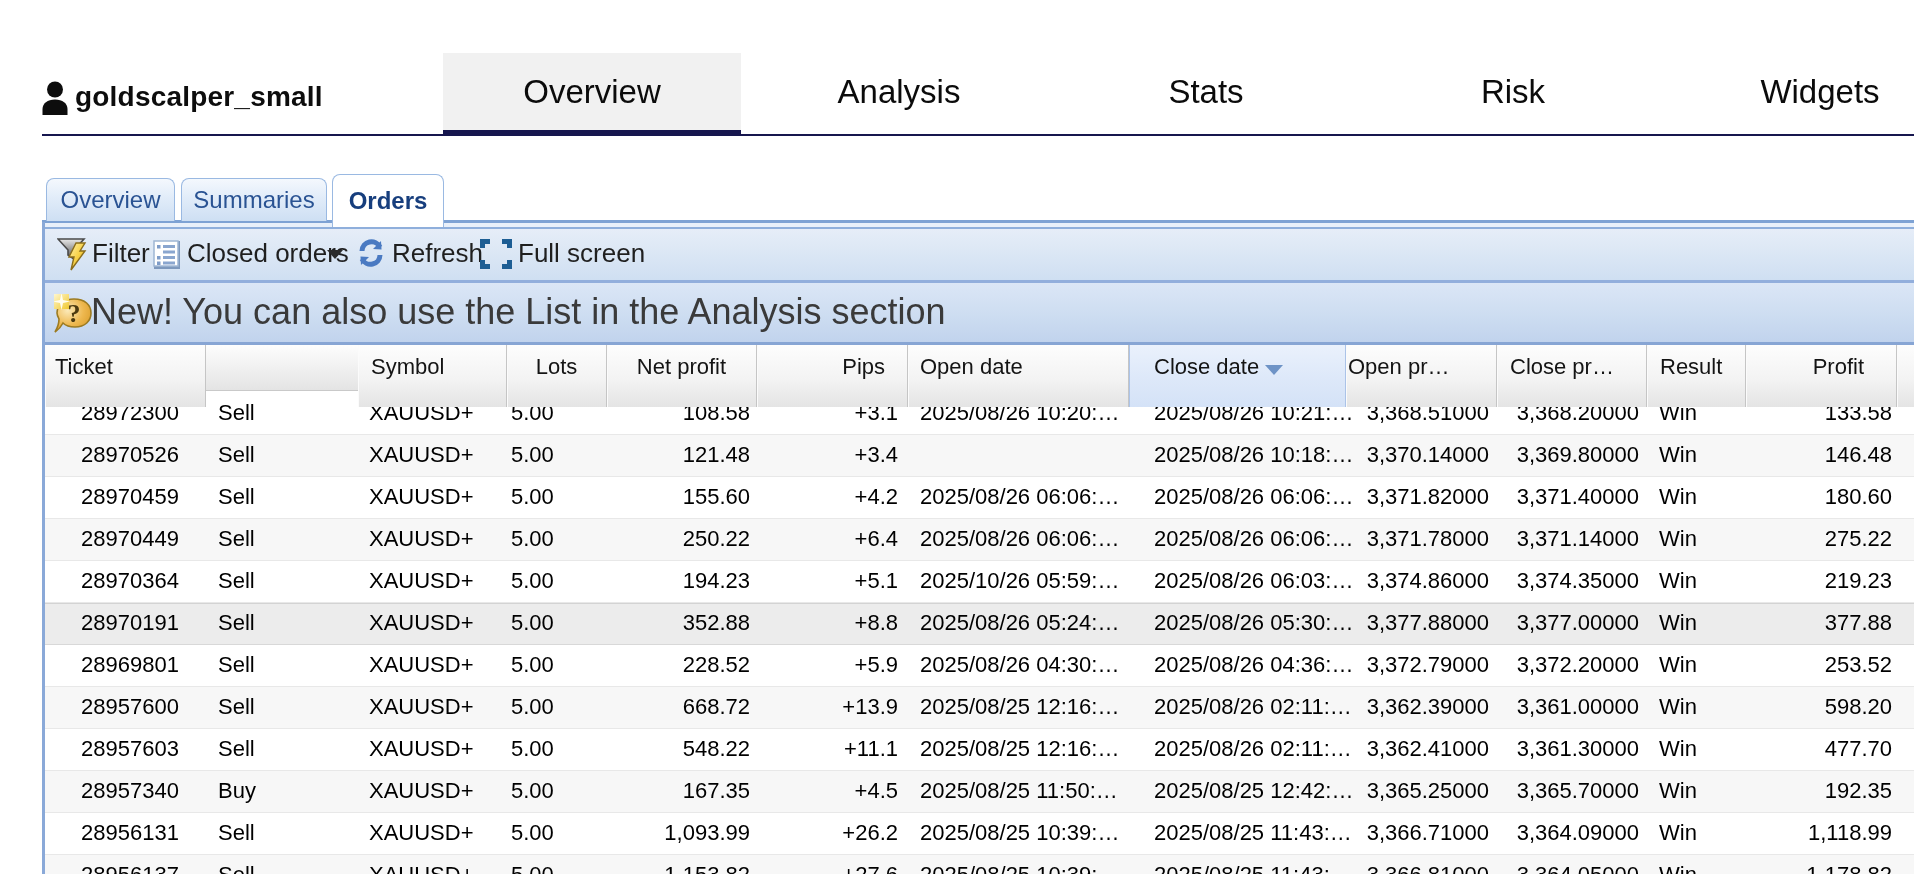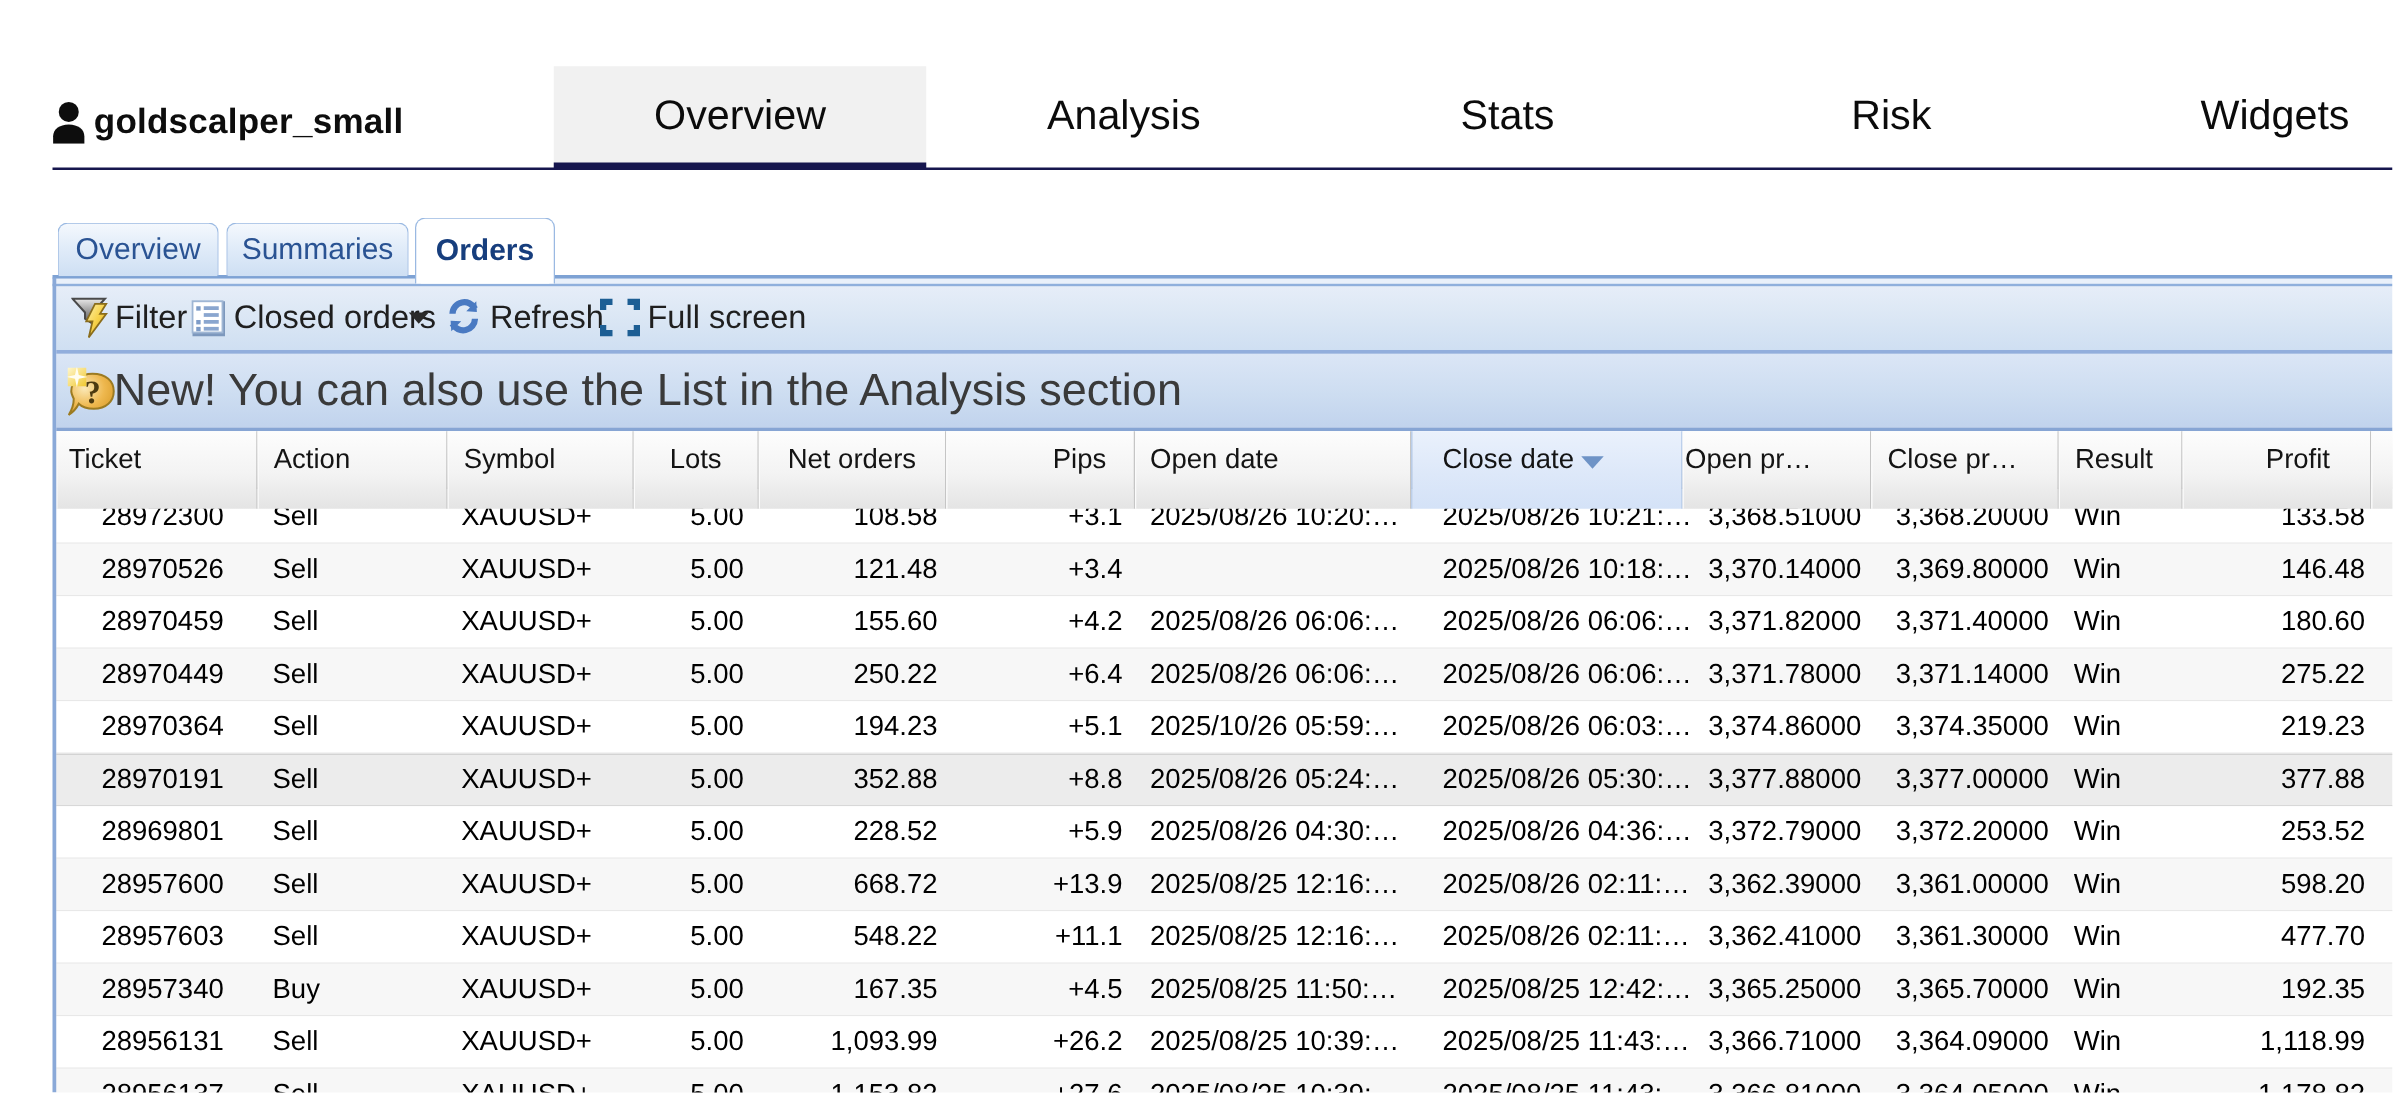--- a/index.html
+++ b/index.html
@@ -45,21 +45,21 @@
 
 .row{position:absolute;left:45px;right:0;height:42px;background:#fff;border-bottom:1px solid #e8e8e8;
  font-size:22px;color:#000;z-index:1}
 .row.even{background:#f7f7f7}
 .row.hl{background:#ececec;border-top:1px solid #d3d3d3;border-bottom:1px solid #d8d8d8}
 .row span{position:absolute;top:0;height:41px;line-height:40px;white-space:nowrap}
 .hl span{height:40px;line-height:38px}
 .c1{left:0px;width:134px;text-align:right}
 .c2{left:173px;width:130px}
 .c3{left:324px;width:140px}
-.c4{left:450px;width:100px;text-align:right}
+.c4{left:466px;width:100px;}
 .c5{left:555px;width:150px;text-align:right}
 .c6{left:705px;width:148px;text-align:right}
 .c7{left:875px;width:240px}
 .c8{left:1109px;width:240px}
 .c9{left:1295px;width:149px;text-align:right}
 .c10{left:1445px;width:149px;text-align:right}
 .c11{left:1614px;width:85px}
 .c12{left:1697px;width:150px;text-align:right}
 </style></head>
 <body>
@@ -149,24 +149,23 @@
   <path d="M20 5 C31 5 37 11 37 19 C37 27 31 33 21 33 C16 33 12 32 9 29 C7 33 4 36 1 38 C4 33 5 29 5 25 C4 23 3 21 3 19 C3 11 10 5 20 5 Z" fill="url(#bub)" stroke="#9c7b22" stroke-width="1.6"></path>
   <text x="20" y="28" font-size="26" font-weight="bold" text-anchor="middle" fill="#4c3a10" font-family="Liberation Serif,serif">?</text>
   <rect x="0" y="0" width="15" height="15" fill="url(#spark)"></rect>
   <path d="M7.5 -1 L9 6 L16 7.5 L9 9 L7.5 16 L6 9 L-1 7.5 L6 6 Z" fill="#fffdf0"></path>
  </svg>
  <span class="txt">New! You can also use the List in the Analysis section</span>
 </div>
 
 <div id="ghead">
  <div class="hc" style="left:0;width:161px;padding-left:10px">Ticket</div>
- <div class="hc" style="left:161px;width:152px;padding-left:13px">Action</div>
  <div class="hc" style="left:313px;width:149px;padding-left:13px">Symbol</div>
  <div class="hc" style="left:462px;width:100px;text-align:center">Lots</div>
- <div class="hc" style="left:562px;width:150px;text-align:center">Net orders</div>
+ <div class="hc" style="left:562px;width:150px;text-align:center">Net profit</div>
  <div class="hc" style="left:712px;width:151px;text-align:right;padding-right:22px">Pips</div>
  <div class="hc" style="left:863px;width:221px;padding-left:12px">Open date</div>
  <div class="hc sorted" style="left:1084px;width:217px;padding-left:24px">Close date<span id="sortarrow"></span></div>
  <div class="hc" style="left:1301px;width:151px;padding-left:2px">Open pr…</div>
  <div class="hc" style="left:1452px;width:150px;padding-left:13px">Close pr…</div>
  <div class="hc" style="left:1602px;width:99px;padding-left:13px">Result</div>
  <div class="hc" style="left:1701px;width:151px;text-align:right;padding-right:32px">Profit</div>
  <div class="hc" style="left:1852px;width:100px"></div>
 </div>
 

